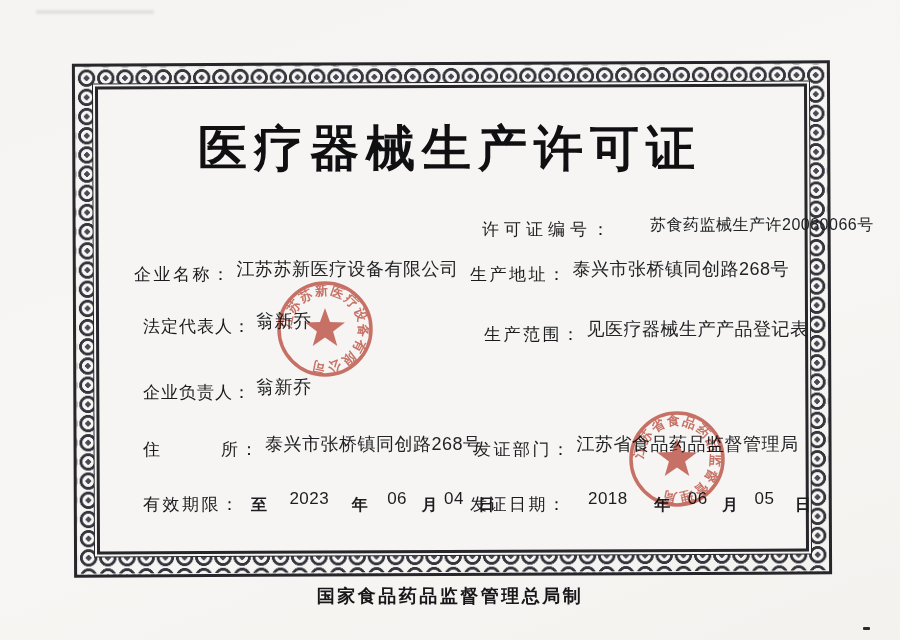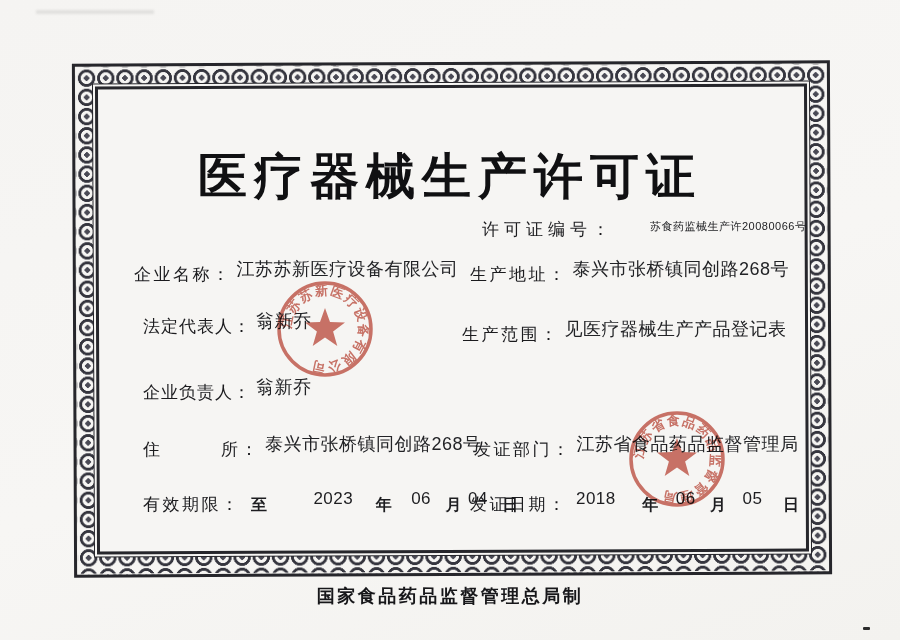--- a/index.html
+++ b/index.html
@@ -25,26 +25,25 @@
     position:absolute;inset:20px;
     background:#f6f5f3;
     border:3px solid #26262b;
     box-shadow:0 0 0 2px #f6f5f3,0 0 0 3px #26262b;
   }
   
   .title{
     position:absolute;left:0;top:116px;width:900px;text-align:center;
     font-size:49px;font-weight:900;color:#101012;letter-spacing:7px;
     font-family:"Liberation Sans","DejaVu Sans",sans-serif;
-    margin-top:28px;
   }
   .row{position:absolute;white-space:nowrap;}
   .lbl{font-weight:400;font-size:17px;letter-spacing:2.5px;color:#1b1b1e;}
   .val{font-size:18px;font-weight:400;color:#222326;position:relative;top:-5px;margin-left:5px;letter-spacing:0.5px;}
-  .val-sm{font-size:11px;margin-left:36px;}
+  .val-sm{font-size:16px;margin-left:36px;}
   .num{font-size:17px;position:relative;top:-6px;letter-spacing:0.5px;}
   .unit{font-weight:700;font-size:16px;}
   .sp{display:inline-block;}
   .footer{
     position:absolute;left:0;top:584px;width:900px;text-align:center;
     font-size:18px;font-weight:700;letter-spacing:2.5px;color:#17171a;
   }
   
   .seal{position:absolute;mix-blend-mode:multiply;opacity:0.82;}
   .seal text{font-family:"Liberation Sans","DejaVu Sans",sans-serif;font-weight:700;}
@@ -77,40 +76,40 @@
 </div>
 <div class="row" style="left:143px;top:380px">
   <span class="lbl" style="letter-spacing:1px">企业负责人：</span><span class="val">翁新乔</span>
 </div>
 <div class="row" style="left:143px;top:437px">
   <span class="lbl">住　　　所：</span><span class="val">泰兴市张桥镇同创路268号</span>
 </div>
 <div class="row" style="left:143px;top:493px">
   <span class="lbl">有效期限：</span>
   <span class="unit sp" style="margin-left:6px">至</span>
-  <span class="num sp" style="margin-left:42px">2023</span>
+  <span class="num sp" style="margin-left:18px">2023</span>
   <span class="unit sp" style="margin-left:18px">年</span>
   <span class="num sp" style="margin-left:15px">06</span>
   <span class="unit sp" style="margin-left:10px">月</span>
   <span class="num sp" style="margin-left:2px">04</span>
   <span class="unit sp" style="margin-left:10px">日</span>
 </div>
 
 <div class="row" style="left:470px;top:262px">
   <span class="lbl">生产地址：</span><span class="val">泰兴市张桥镇同创路268号</span>
 </div>
-<div class="row" style="left:462px;top:322px">
+<div class="row" style="left:484px;top:322px">
   <span class="lbl">生产范围：</span><span class="val">见医疗器械生产产品登记表</span>
 </div>
 <div class="row" style="left:474px;top:437px">
   <span class="lbl">发证部门：</span><span class="val">江苏省食品药品监督管理局</span>
 </div>
 <div class="row" style="left:470px;top:493px">
   <span class="lbl">发证日期：</span>
-  <span class="num sp" style="margin-left:4px">2018</span>
+  <span class="num sp" style="margin-left:16px">2018</span>
   <span class="unit sp" style="margin-left:22px">年</span>
   <span class="num sp" style="margin-left:13px">06</span>
   <span class="unit sp" style="margin-left:10px">月</span>
   <span class="num sp" style="margin-left:12px">05</span>
   <span class="unit sp" style="margin-left:16px">日</span>
 </div>
 
 <div class="footer">国家食品药品监督管理总局制</div>
 
 <svg class="seal" style="left:258px;top:262px" width="134" height="134" viewBox="0 0 134 134">

